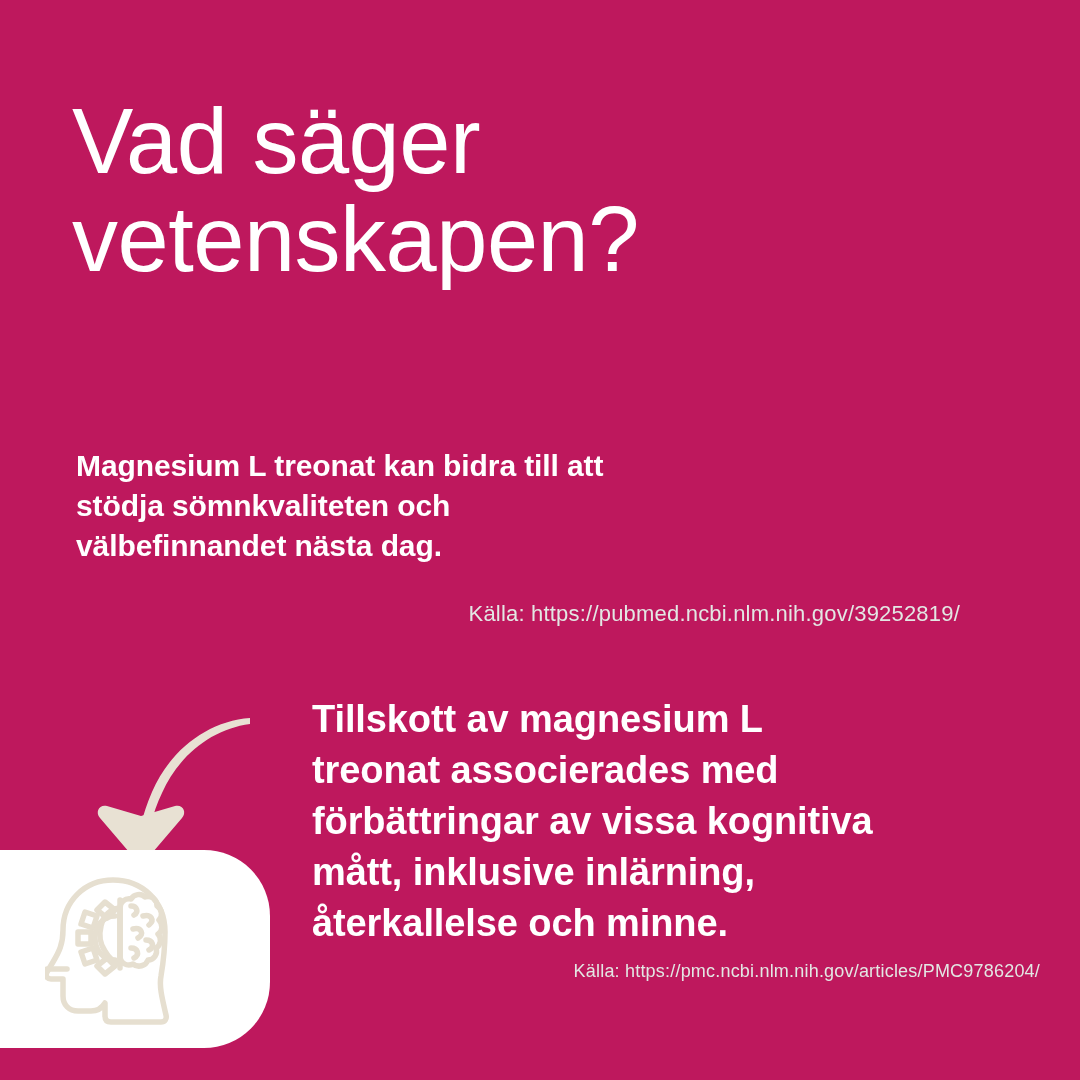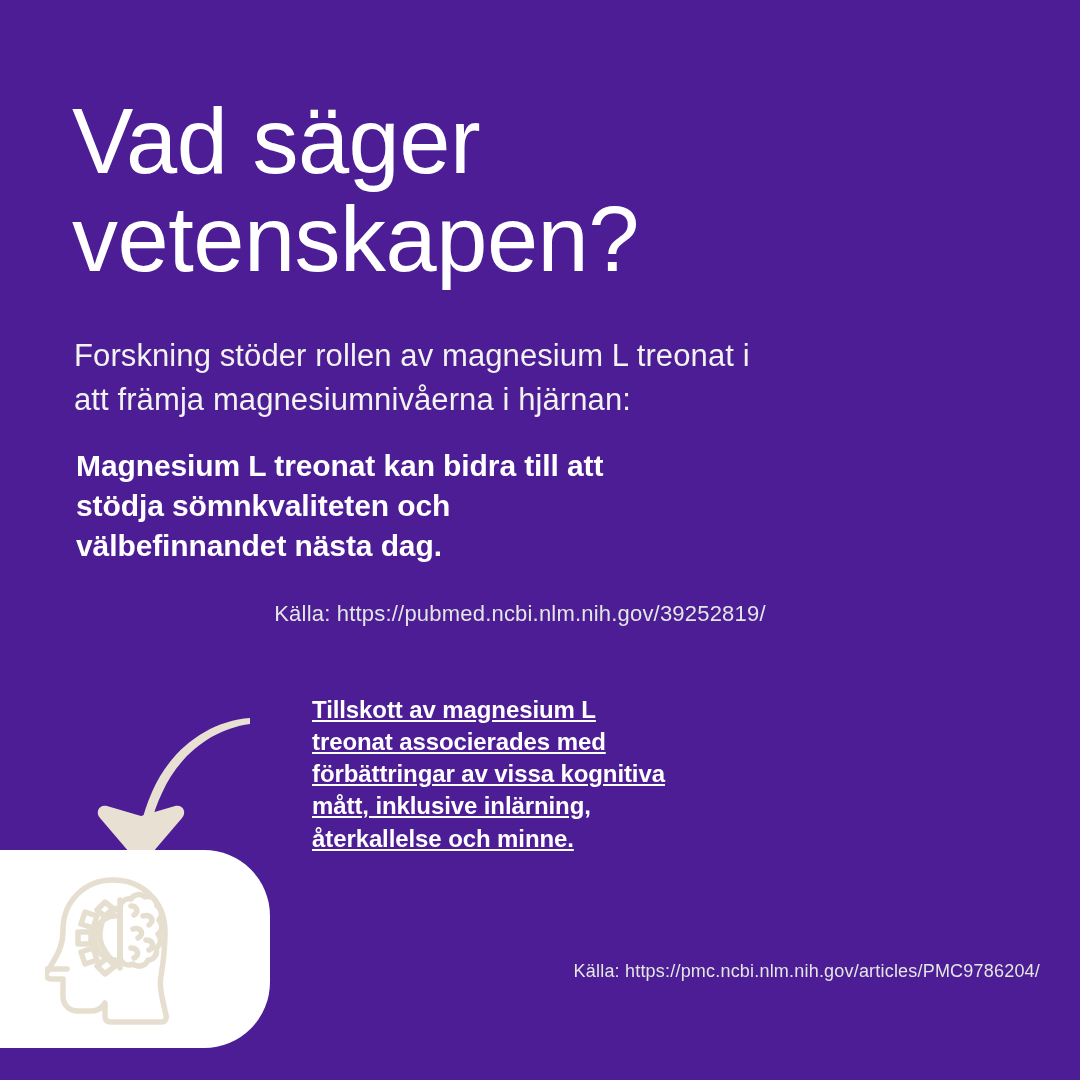--- a/index.html
+++ b/index.html
@@ -5,21 +5,21 @@
 <style>
   html, body {
     margin: 0;
     padding: 0;
     background: #2e6667;
   }
   .canvas {
     position: relative;
     width: 1080px;
     height: 1080px;
-    background: #4c1d95;
+    background: #be185d;
     overflow: hidden;
     font-family: "Liberation Sans", sans-serif;
     -webkit-font-smoothing: antialiased;
   }
 
   
   .headline {
     position: absolute;
     left: 72px;
     top: 92px;
@@ -58,40 +58,39 @@
     font-weight: 700;
     line-height: 1.34;
     letter-spacing: -0.1px;
     white-space: pre-line;
   }
   .source-one {
     position: absolute;
     left: 80px;
     top: 601px;
     width: 880px;
-    text-align: center;
+    text-align: right;
     color: #e3e7e4;
     font-size: 22px;
     font-weight: 300;
     letter-spacing: 0.2px;
   }
 
   
   .stmt-two {
     position: absolute;
     left: 312px;
     top: 694px;
     width: 730px;
     color: #ffffff;
-    font-size: 24px;
+    font-size: 38px;
     font-weight: 700;
     line-height: 1.34;
     letter-spacing: -0.1px;
     white-space: pre-line;
-    text-decoration: underline;
   }
   .source-two {
     position: absolute;
     left: 160px;
     top: 961px;
     width: 880px;
     text-align: right;
     color: #e3e7e4;
     font-size: 18px;
     font-weight: 300;
@@ -127,22 +126,20 @@
   }
 </style>
 </head>
 <body>
 
 <div class="canvas">
 
   <div class="headline">Vad säger
 vetenskapen?</div>
 
-  <div class="intro">Forskning stöder rollen av magnesium L treonat i
-att främja magnesiumnivåerna i hjärnan:</div>
 
   <div class="stmt-one">Magnesium L treonat kan bidra till att
 stödja sömnkvaliteten och
 välbefinnandet nästa dag.</div>
   <div class="source-one">Källa: https://pubmed.ncbi.nlm.nih.gov/39252819/</div>
 
   <div class="arrow-wrap">
     <svg viewBox="0 0 200 185" width="200" height="185" aria-hidden="true">
       <path d="M172 30
                C 130 33, 92 62, 74 104

